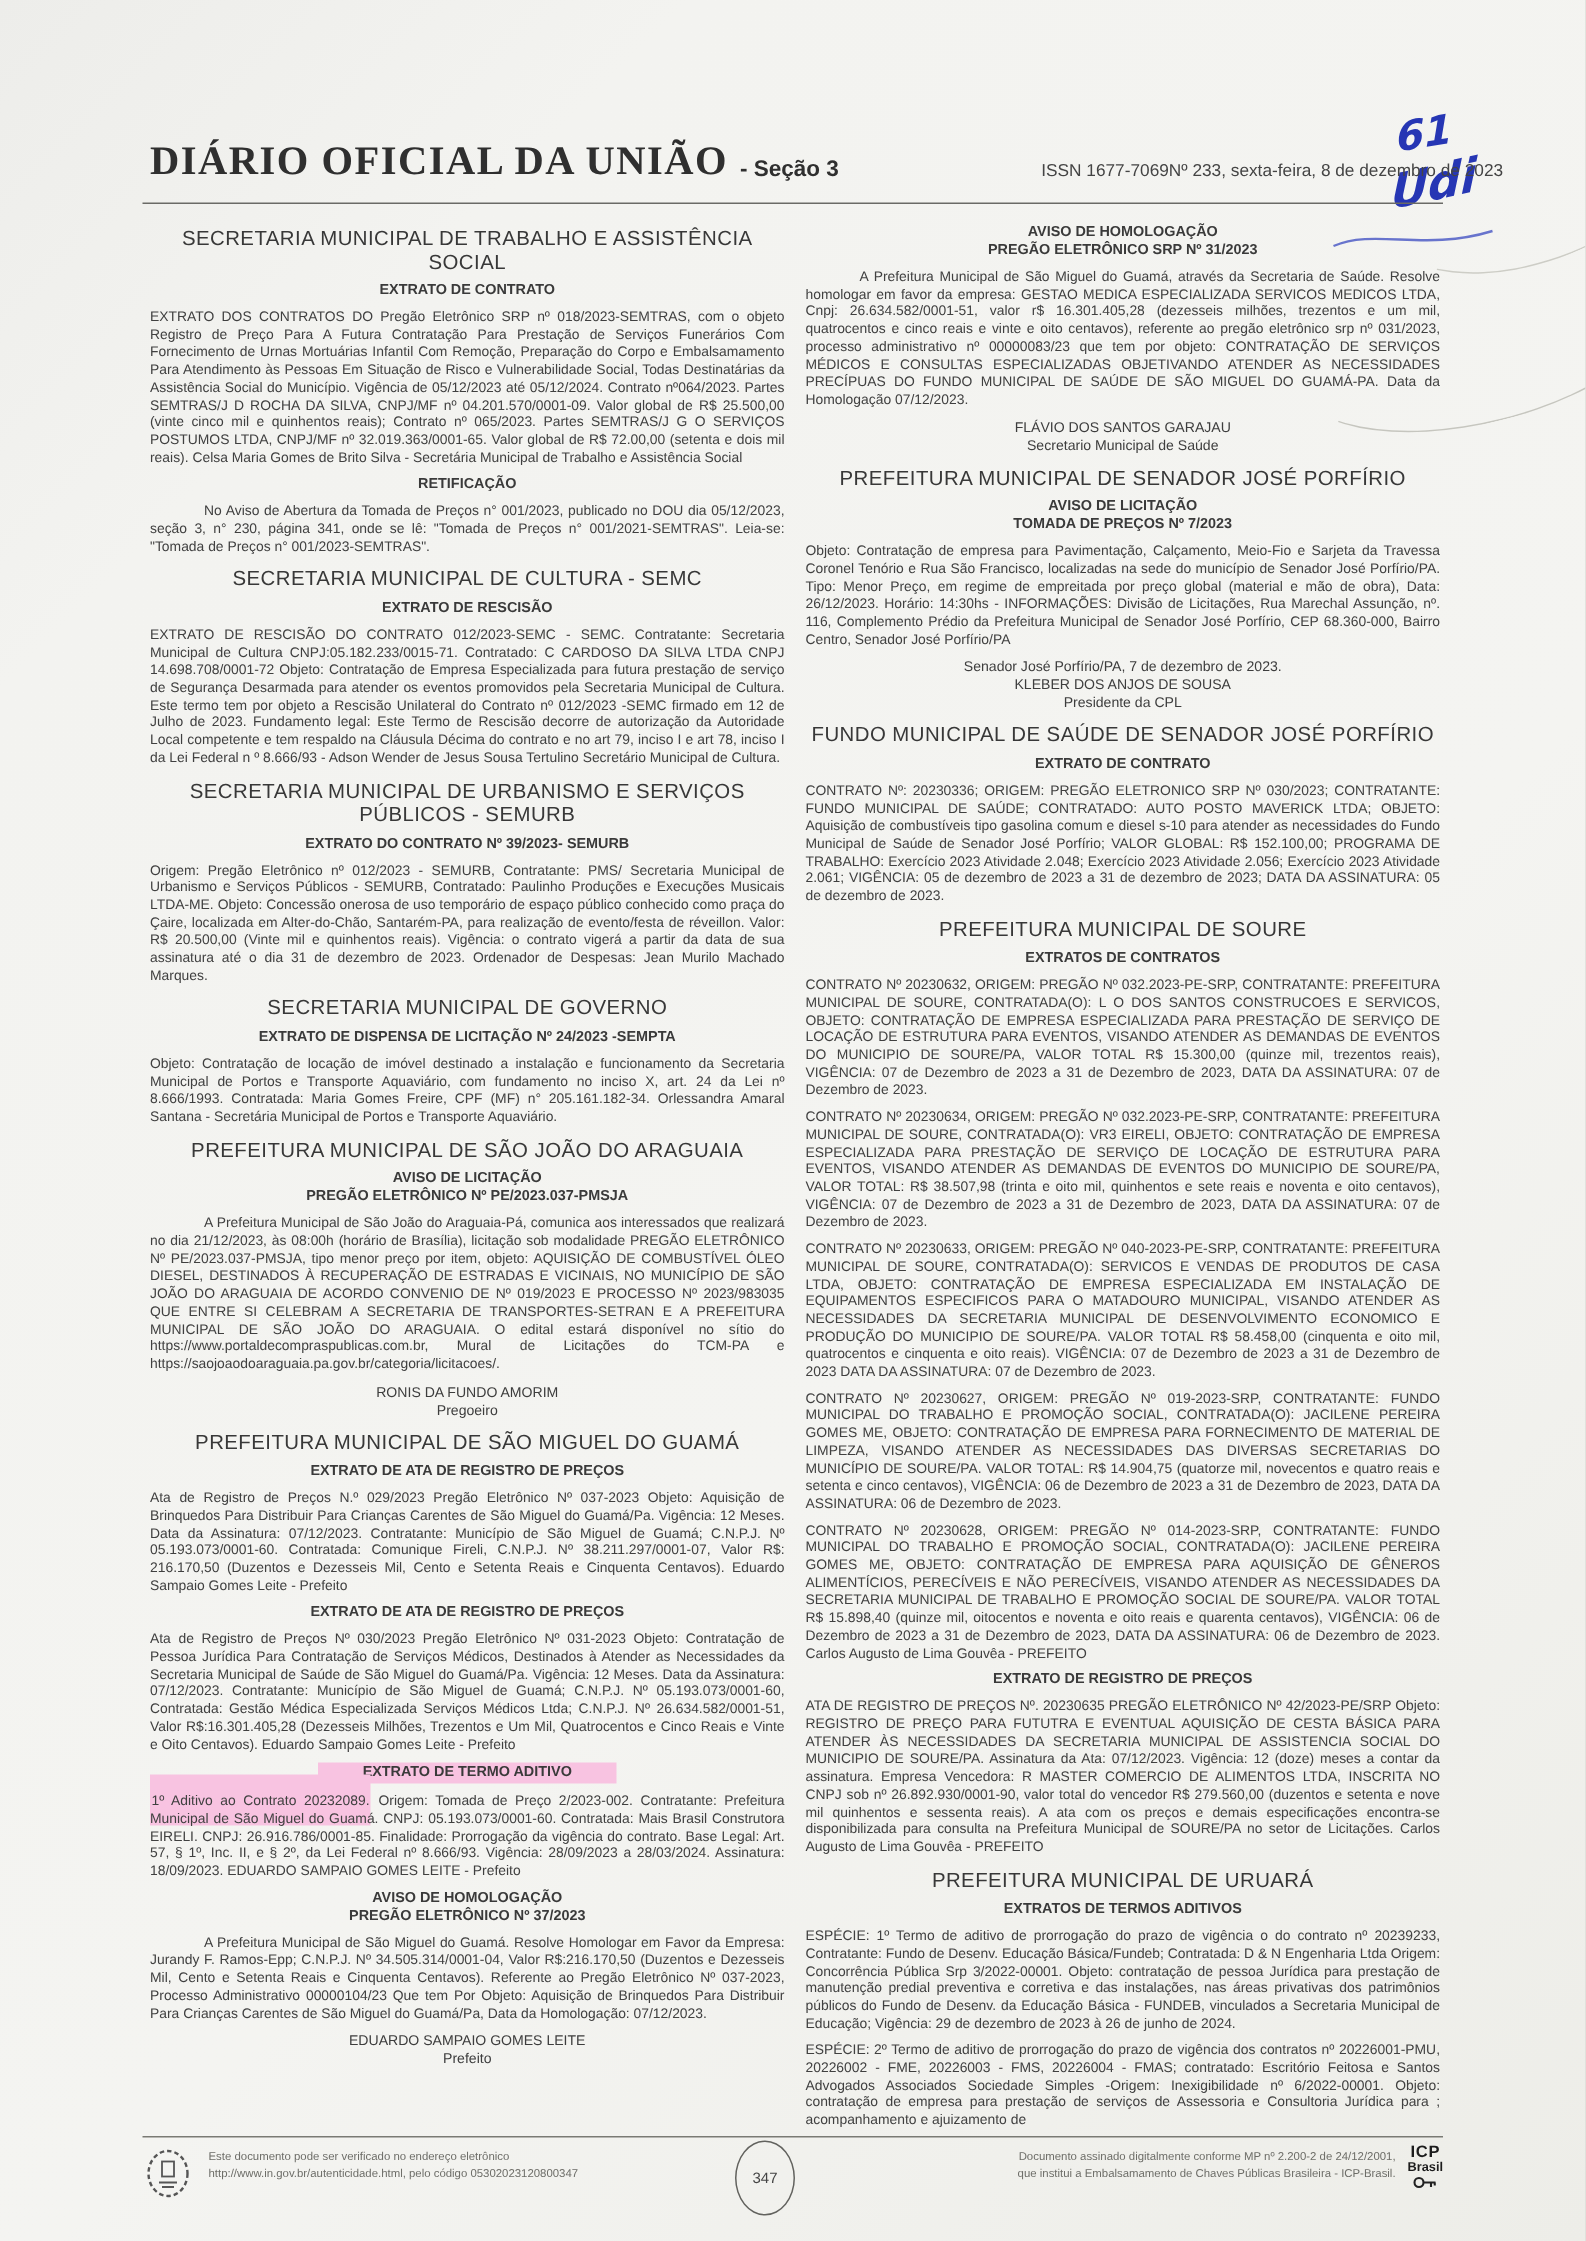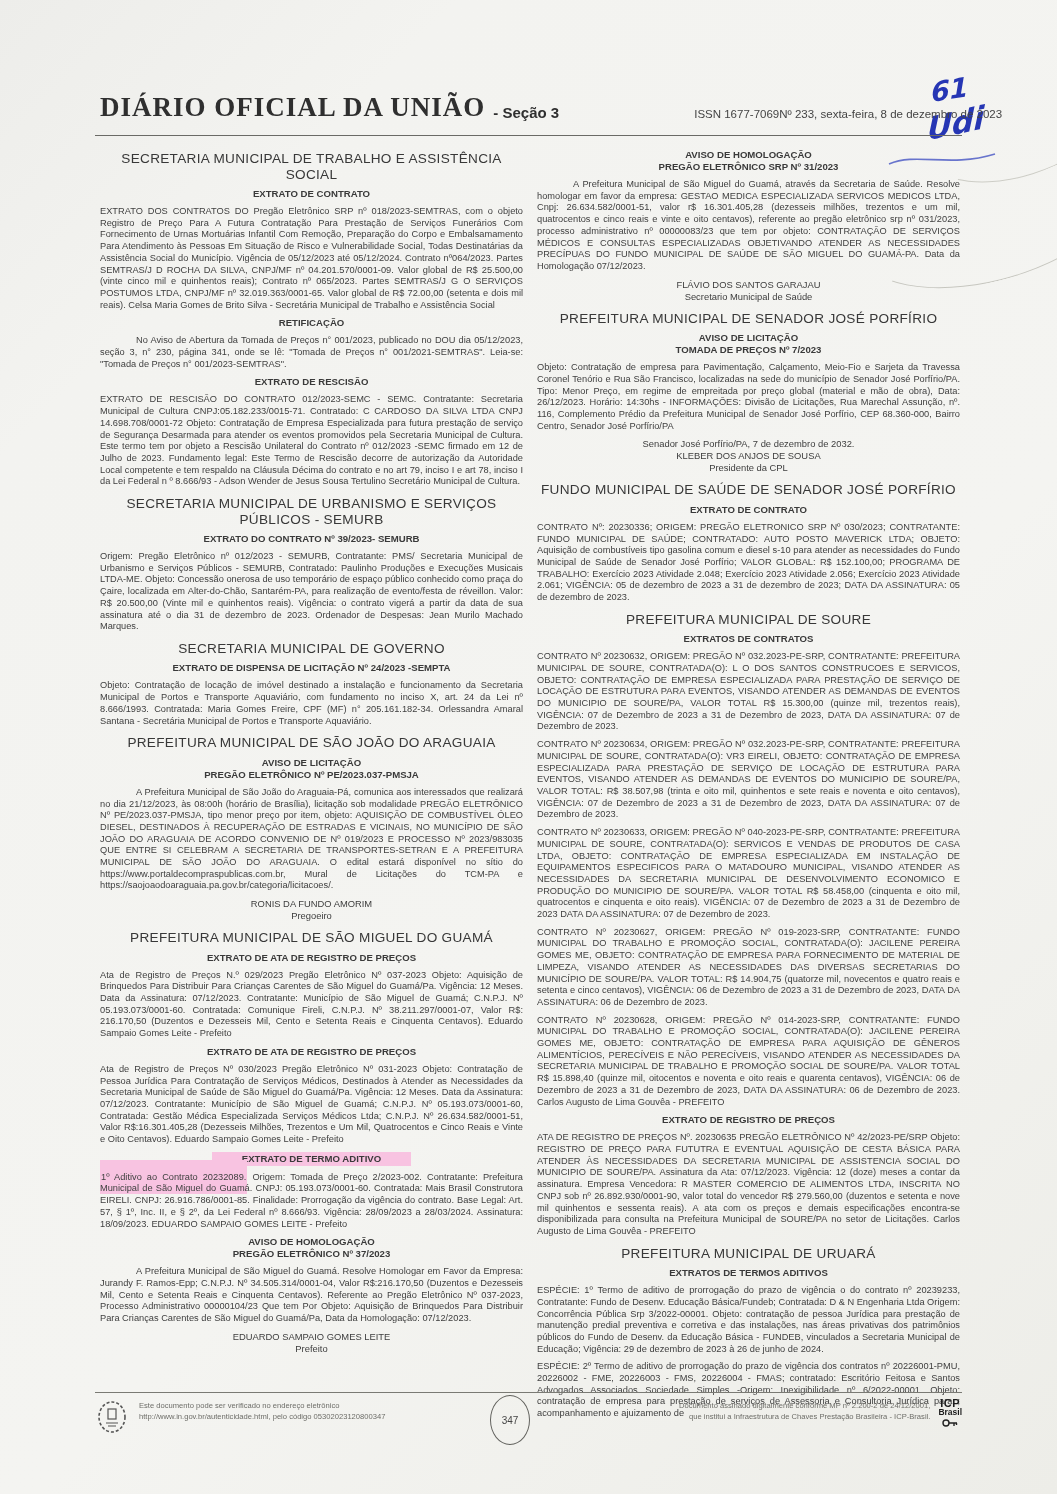--- a/index.html
+++ b/index.html
@@ -27,21 +27,21 @@
   .columns{position:absolute;top:143px;left:100px;right:83px;display:flex;gap:14px;}
   .col{width:423px;}
   .org-heading{font-size:13.6px;font-weight:normal;text-align:center;color:#383838;margin:8px 0 3px;line-height:15.5px;letter-spacing:.3px;}
   .sub-heading{font-size:9.6px;font-weight:bold;text-align:center;color:#3a3a3a;margin:6px 0 6px;line-height:12px;}
   .sub-heading.hl .sub-line{display:inline-block;background:#f8c3e1;padding:1px 30px;}
   .body-p{font-size:9.25px;line-height:11.7px;text-align:justify;margin:0 0 6px;color:#404040;}
   .body-p.ind{text-indent:36px;}
   mark{background:#f8c3e1;color:inherit;padding:12px 1px;}
   .sig-block{font-size:9.4px;text-align:center;line-height:12px;margin:4px 0 8px;color:#3d3d3d;}
   
-  .footer{position:absolute;left:95px;right:95px;top:1392px;height:56px;border-top:1.4px solid #7a7a74;font-size:7.6px;color:#6d6d68;}
+  .footer{position:absolute;left:95px;right:95px;top:1424px;height:56px;border-top:1.4px solid #7a7a74;font-size:7.6px;color:#6d6d68;}
   .foot-left{position:absolute;left:0;top:6px;display:flex;align-items:flex-start;gap:10px;width:430px;}
   .verify{line-height:10.5px;padding-top:2px;}
   .crest{flex:0 0 auto;}
   .page-oval{position:absolute;left:395px;top:2px;width:38px;height:48px;border:1.2px solid #62625e;border-radius:50%;display:flex;align-items:center;justify-content:center;font-size:10px;color:#454545;background:transparent;}
   .foot-right{position:absolute;right:0;top:6px;display:flex;align-items:flex-start;gap:8px;text-align:right;}
   .signed{line-height:10.5px;padding-top:2px;}
   .icp{display:flex;flex-direction:column;align-items:center;line-height:9px;color:#1c1c1c;font-weight:bold;text-align:right;}
   .icp-top{font-size:11px;letter-spacing:.5px;}
   .icp-bottom{font-size:8.5px;}
 </style>
@@ -71,20 +71,21 @@
     <div class="col">
         <h2 class="org-heading">SECRETARIA MUNICIPAL DE TRABALHO E ASSISTÊNCIA SOCIAL</h2>
         <h3 class="sub-heading">
           <div class="sub-line">EXTRATO DE CONTRATO</div>
         </h3>
         <p class="body-p">EXTRATO DOS CONTRATOS DO Pregão Eletrônico SRP nº 018/2023-SEMTRAS, com o objeto Registro de Preço Para A Futura Contratação Para Prestação de Serviços Funerários Com Fornecimento de Urnas Mortuárias Infantil Com Remoção, Preparação do Corpo e Embalsamamento Para Atendimento às Pessoas Em Situação de Risco e Vulnerabilidade Social, Todas Destinatárias da Assistência Social do Município. Vigência de 05/12/2023 até 05/12/2024. Contrato nº064/2023. Partes SEMTRAS/J D ROCHA DA SILVA, CNPJ/MF nº 04.201.570/0001-09. Valor global de R$ 25.500,00 (vinte cinco mil e quinhentos reais); Contrato nº 065/2023. Partes SEMTRAS/J G O SERVIÇOS POSTUMOS LTDA, CNPJ/MF nº 32.019.363/0001-65. Valor global de R$ 72.00,00 (setenta e dois mil reais). Celsa Maria Gomes de Brito Silva - Secretária Municipal de Trabalho e Assistência Social</p>
         <h3 class="sub-heading">
           <div class="sub-line">RETIFICAÇÃO</div>
         </h3>
         <p class="body-p ind">No Aviso de Abertura da Tomada de Preços n° 001/2023, publicado no DOU dia 05/12/2023, seção 3, n° 230, página 341, onde se lê: "Tomada de Preços n° 001/2021-SEMTRAS". Leia-se: "Tomada de Preços n° 001/2023-SEMTRAS".</p>
+        <h2 class="org-heading">SECRETARIA MUNICIPAL DE CULTURA - SEMC</h2>
         <h3 class="sub-heading">
           <div class="sub-line">EXTRATO DE RESCISÃO</div>
         </h3>
         <p class="body-p">EXTRATO DE RESCISÃO DO CONTRATO 012/2023-SEMC - SEMC. Contratante: Secretaria Municipal de Cultura CNPJ:05.182.233/0015-71. Contratado: C CARDOSO DA SILVA LTDA CNPJ 14.698.708/0001-72 Objeto: Contratação de Empresa Especializada para futura prestação de serviço de Segurança Desarmada para atender os eventos promovidos pela Secretaria Municipal de Cultura. Este termo tem por objeto a Rescisão Unilateral do Contrato nº 012/2023 -SEMC firmado em 12 de Julho de 2023. Fundamento legal: Este Termo de Rescisão decorre de autorização da Autoridade Local competente e tem respaldo na Cláusula Décima do contrato e no art 79, inciso I e art 78, inciso I da Lei Federal n º 8.666/93 - Adson Wender de Jesus Sousa Tertulino Secretário Municipal de Cultura.</p>
         <h2 class="org-heading">SECRETARIA MUNICIPAL DE URBANISMO E SERVIÇOS PÚBLICOS - SEMURB</h2>
         <h3 class="sub-heading">
           <div class="sub-line">EXTRATO DO CONTRATO Nº 39/2023- SEMURB</div>
         </h3>
         <p class="body-p">Origem: Pregão Eletrônico nº 012/2023 - SEMURB, Contratante: PMS/ Secretaria Municipal de Urbanismo e Serviços Públicos - SEMURB, Contratado: Paulinho Produções e Execuções Musicais LTDA-ME. Objeto: Concessão onerosa de uso temporário de espaço público conhecido como praça do Çaire, localizada em Alter-do-Chão, Santarém-PA, para realização de evento/festa de réveillon. Valor: R$ 20.500,00 (Vinte mil e quinhentos reais). Vigência: o contrato vigerá a partir da data de sua assinatura até o dia 31 de dezembro de 2023. Ordenador de Despesas: Jean Murilo Machado Marques.</p>
         <h2 class="org-heading">SECRETARIA MUNICIPAL DE GOVERNO</h2>
@@ -133,21 +134,21 @@
           <div class="sig-line">FLÁVIO DOS SANTOS GARAJAU</div>
           <div class="sig-line">Secretario Municipal de Saúde</div>
         </div>
         <h2 class="org-heading">PREFEITURA MUNICIPAL DE SENADOR JOSÉ PORFÍRIO</h2>
         <h3 class="sub-heading">
           <div class="sub-line">AVISO DE LICITAÇÃO</div>
           <div class="sub-line">TOMADA DE PREÇOS Nº 7/2023</div>
         </h3>
         <p class="body-p">Objeto: Contratação de empresa para Pavimentação, Calçamento, Meio-Fio e Sarjeta da Travessa Coronel Tenório e Rua São Francisco, localizadas na sede do município de Senador José Porfírio/PA. Tipo: Menor Preço, em regime de empreitada por preço global (material e mão de obra), Data: 26/12/2023. Horário: 14:30hs - INFORMAÇÕES: Divisão de Licitações, Rua Marechal Assunção, nº. 116, Complemento Prédio da Prefeitura Municipal de Senador José Porfírio, CEP 68.360-000, Bairro Centro, Senador José Porfírio/PA</p>
         <div class="sig-block">
-          <div class="sig-line">Senador José Porfírio/PA, 7 de dezembro de 2032.</div>
+          <div class="sig-line">Senador José Porfírio/PA, 7 de dezembro de 2023.</div>
           <div class="sig-line">KLEBER DOS ANJOS DE SOUSA</div>
           <div class="sig-line">Presidente da CPL</div>
         </div>
         <h2 class="org-heading">FUNDO MUNICIPAL DE SAÚDE DE SENADOR JOSÉ PORFÍRIO</h2>
         <h3 class="sub-heading">
           <div class="sub-line">EXTRATO DE CONTRATO</div>
         </h3>
         <p class="body-p">CONTRATO Nº: 20230336; ORIGEM: PREGÃO ELETRONICO SRP Nº 030/2023; CONTRATANTE: FUNDO MUNICIPAL DE SAÚDE; CONTRATADO: AUTO POSTO MAVERICK LTDA; OBJETO: Aquisição de combustíveis tipo gasolina comum e diesel s-10 para atender as necessidades do Fundo Municipal de Saúde de Senador José Porfírio; VALOR GLOBAL: R$ 152.100,00; PROGRAMA DE TRABALHO: Exercício 2023 Atividade 2.048; Exercício 2023 Atividade 2.056; Exercício 2023 Atividade 2.061; VIGÊNCIA: 05 de dezembro de 2023 a 31 de dezembro de 2023; DATA DA ASSINATURA: 05 de dezembro de 2023.</p>
         <h2 class="org-heading">PREFEITURA MUNICIPAL DE SOURE</h2>
         <h3 class="sub-heading">
@@ -180,21 +181,21 @@
       </svg>
       <div class="verify">
         <div>Este documento pode ser verificado no endereço eletrônico</div>
         <div>http://www.in.gov.br/autenticidade.html, pelo código 05302023120800347</div>
       </div>
     </div>
     <div class="page-oval">347</div>
     <div class="foot-right">
       <div class="signed">
         <div>Documento assinado digitalmente conforme MP nº 2.200-2 de 24/12/2001,</div>
-        <div>que institui a Infraestrutura de Chaves Prestação Brasileira - ICP-Brasil.</div>
+        <div>que institui a Embalsamamento de Chaves Públicas Brasileira - ICP-Brasil.</div>
       </div>
       <div class="icp">
         <span class="icp-top">ICP</span>
         <span class="icp-bottom">Brasil</span>
         <svg width="16" height="12" viewBox="0 0 16 12">
           <circle cx="4" cy="6" r="3" fill="none" stroke="#222" stroke-width="1.4"></circle>
           <path d="M7 6 h8 M12 6 v3 M14.5 6 v2" stroke="#222" stroke-width="1.4" fill="none"></path>
         </svg>
       </div>
     </div>

